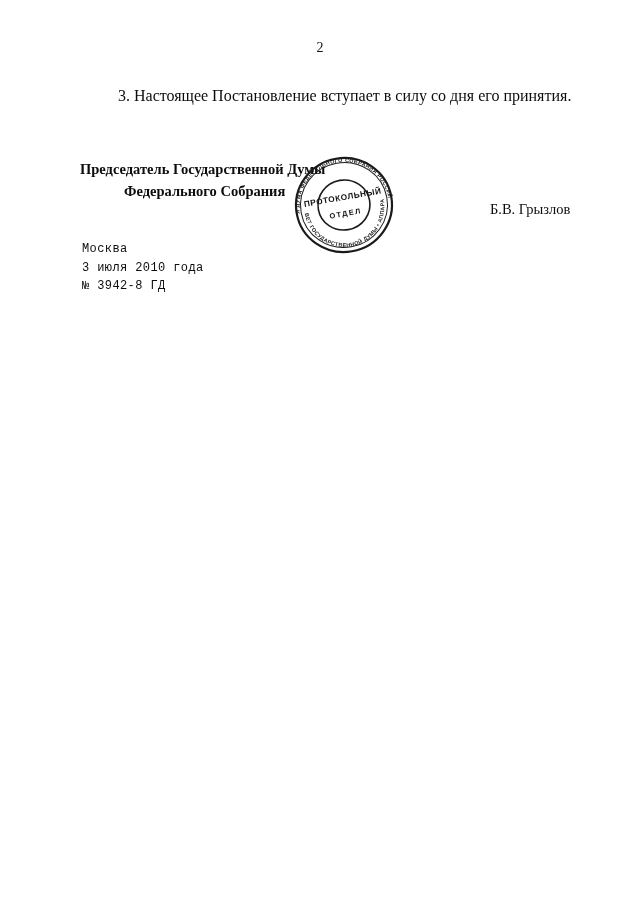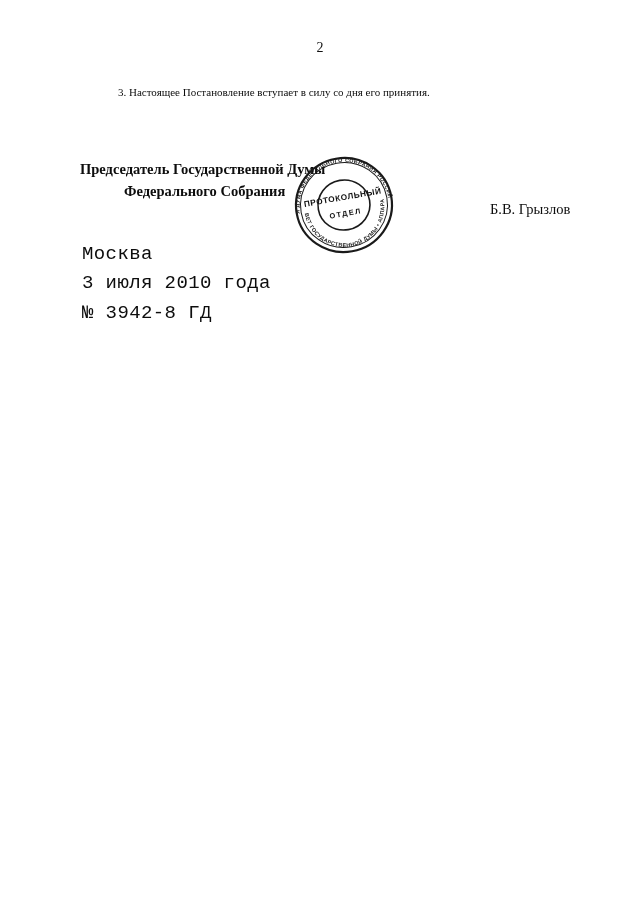--- a/index.html
+++ b/index.html
@@ -29,21 +29,21 @@
     color: #111;
   }
 
   
   .clause {
     position: absolute;
     top: 85px;
     left: 118px;
     width: 470px;
     font-family: "Liberation Serif", serif;
-    font-size: 11px;
+    font-size: 16px;
     line-height: 1.35;
     color: #0d0d0d;
   }
 
   
   .signature-block {
     position: absolute;
     top: 158px;
     left: 80px;
     width: 520px;
@@ -71,21 +71,21 @@
     white-space: nowrap;
     text-align: center;
   }
 
   
   .meta-block {
     position: absolute;
     top: 240px;
     left: 82px;
     font-family: "Liberation Mono", monospace;
-    font-size: 19px;
+    font-size: 12px;
     line-height: 1.55;
     letter-spacing: 0.4px;
     color: #0d0d0d;
   }
   .meta-line { white-space: nowrap; }
 
   
   .stamp {
     position: absolute;
     top: 148px;

